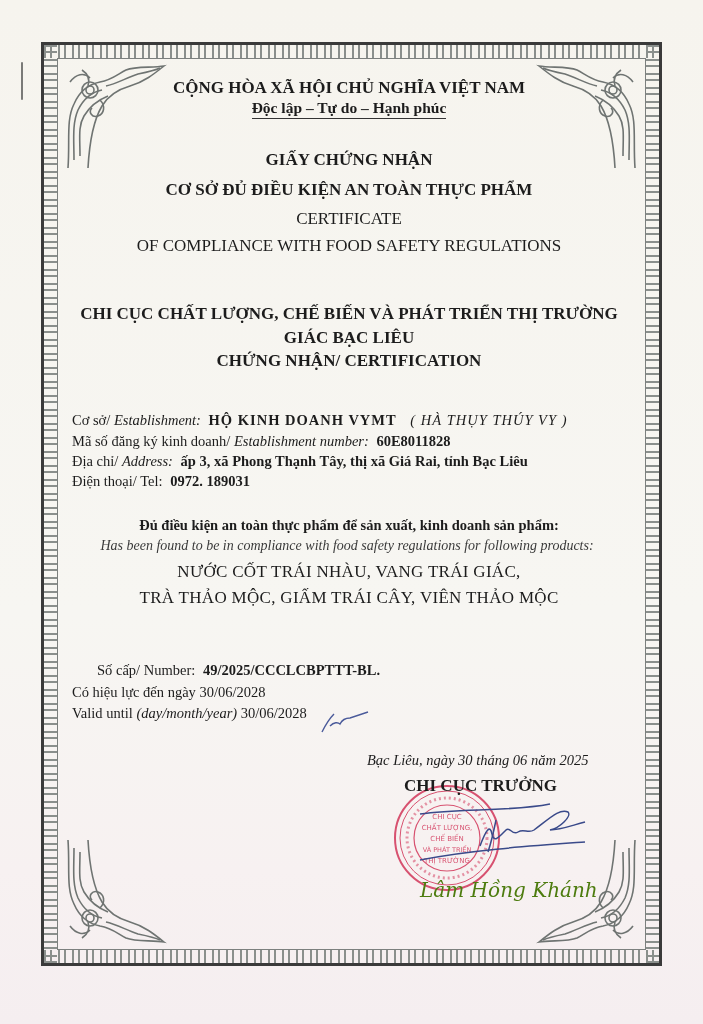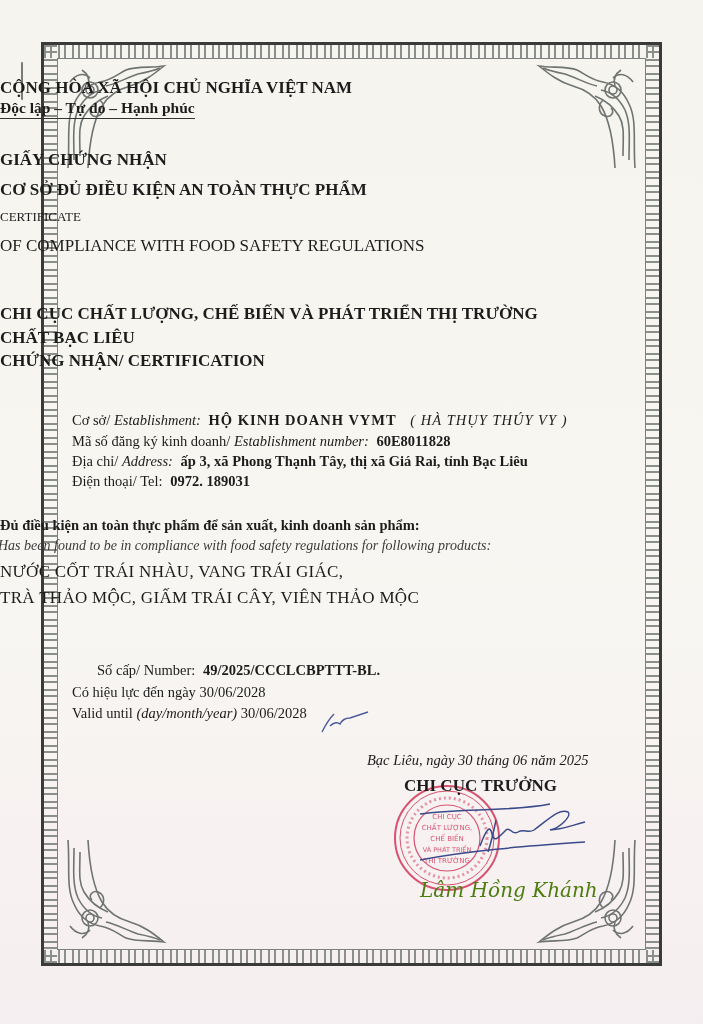--- a/index.html
+++ b/index.html
@@ -28,28 +28,28 @@
     position:absolute; left:57px; top:58px; width:589px; height:892px; box-sizing:border-box;
     border:1px solid #7c807e;
   }
   .corner { position:absolute; width:110px; height:110px; }
   .corner svg { width:100%; height:100%; }
   .c-tl { left:60px; top:60px; }
   .c-tr { left:533px; top:60px; transform:scaleX(-1); }
   .c-bl { left:60px; top:838px; transform:scaleY(-1); }
   .c-br { left:533px; top:838px; transform:scale(-1,-1); }
 
-  .line { position:absolute; left:0; width:698px; text-align:left; white-space:nowrap; }
+  .line { position:absolute; left:0; width:698px; text-align:center; white-space:nowrap; }
   .i { font-style:italic; }
   .hdr1 { top:78px; font-size:17px; font-weight:bold; }
   .hdr2 { top:99px; font-size:15.5px; font-weight:bold; }
   .hdr2 span { border-bottom:1px solid #333; padding-bottom:2px; }
   .t1 { top:150px; font-size:17px; font-weight:bold; }
   .t2 { top:180px; font-size:17px; font-weight:bold; }
-  .t3 { top:209px; font-size:13px; }
+  .t3 { top:209px; font-size:17px; }
   .t4 { top:236px; font-size:17px; }
   .o1 { top:304px; font-size:17px; font-weight:bold; }
   .o2 { top:328px; font-size:17px; font-weight:bold; }
   .o3 { top:351px; font-size:17px; font-weight:bold; }
 
   .info { position:absolute; left:72px; font-size:14.5px; white-space:nowrap; }
   .info .v { font-weight:bold; margin-left:4px; }
   .info .vi { font-weight:normal; font-style:italic; margin-left:10px; letter-spacing:1px; }
   .info-1 { top:412px; } .info-1 .v { letter-spacing:1px; }
   .info-2 { top:433px; }
@@ -137,21 +137,21 @@
 
 <div class="line hdr1">CỘNG HÒA XÃ HỘI CHỦ NGHĨA VIỆT NAM</div>
 <div class="line hdr2"><span>Độc lập – Tự do – Hạnh phúc</span></div>
 
 <div class="line t1">GIẤY CHỨNG NHẬN</div>
 <div class="line t2">CƠ SỞ ĐỦ ĐIỀU KIỆN AN TOÀN THỰC PHẨM</div>
 <div class="line t3">CERTIFICATE</div>
 <div class="line t4">OF COMPLIANCE WITH FOOD SAFETY REGULATIONS</div>
 
 <div class="line o1">CHI CỤC CHẤT LƯỢNG, CHẾ BIẾN VÀ PHÁT TRIỂN THỊ TRƯỜNG</div>
-<div class="line o2">CHẤT BẠC LIÊU</div>
+<div class="line o2">GIÁC BẠC LIÊU</div>
 <div class="line o3">CHỨNG NHẬN/ CERTIFICATION</div>
 
 <div class="info info-1">
   <span>Cơ sở/ </span><span class="i">Establishment:</span>
   <span class="v">HỘ KINH DOANH VYMT</span>
   <span class="vi">( HÀ THỤY THÚY VY )</span>
 </div>
 <div class="info info-2">
   <span>Mã số đăng ký kinh doanh/ </span><span class="i">Establishment number:</span>
   <span class="v">60E8011828</span>

